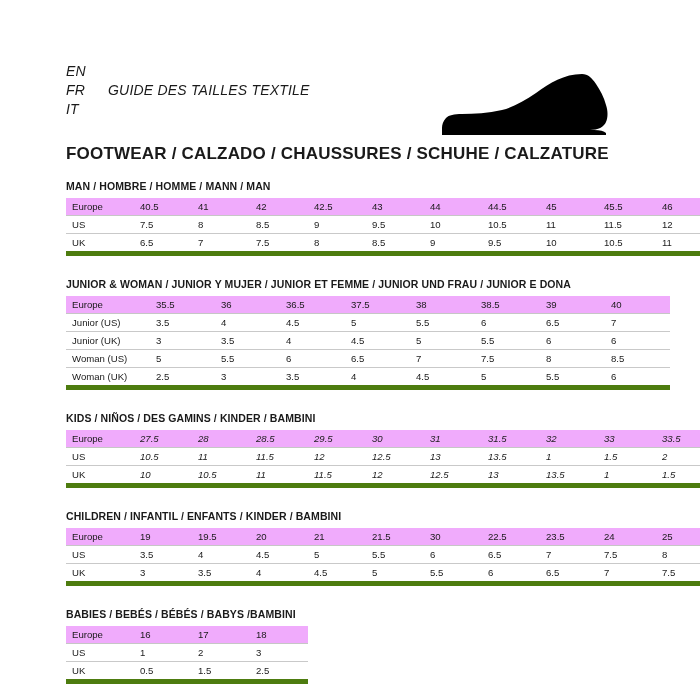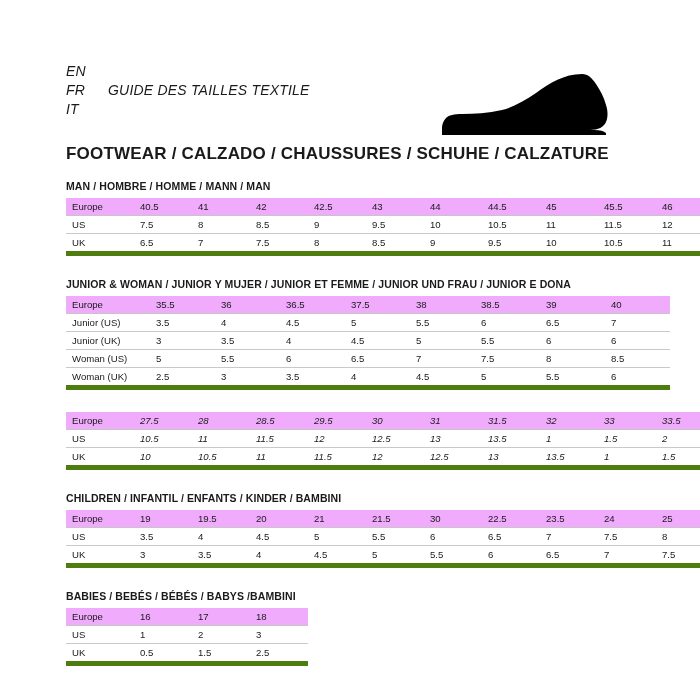--- a/index.html
+++ b/index.html
@@ -247,20 +247,21 @@
         <td class="val">4.5</td>
         <td class="val">5</td>
         <td class="val">5.5</td>
         <td class="val">6</td>
       </tr>
     </tbody>
       </table>
   </div>
 
   <div class="group">
+    <div class="group-title">KIDS / NIÑOS / DES GAMINS / KINDER / BAMBINI</div>
     <table class="size t-kids cols-kids">
       <tbody>
           <tr class="head">
         <td class="label-col">Europe</td>
         <td class="val">27.5</td>
         <td class="val">28</td>
         <td class="val">28.5</td>
         <td class="val">29.5</td>
         <td class="val">30</td>
         <td class="val">31</td>

